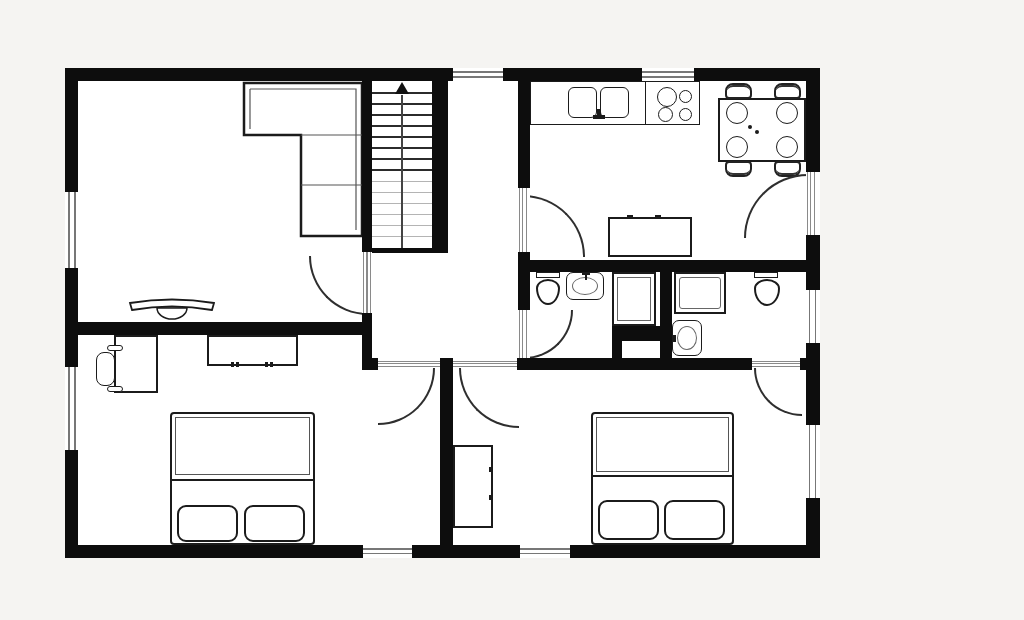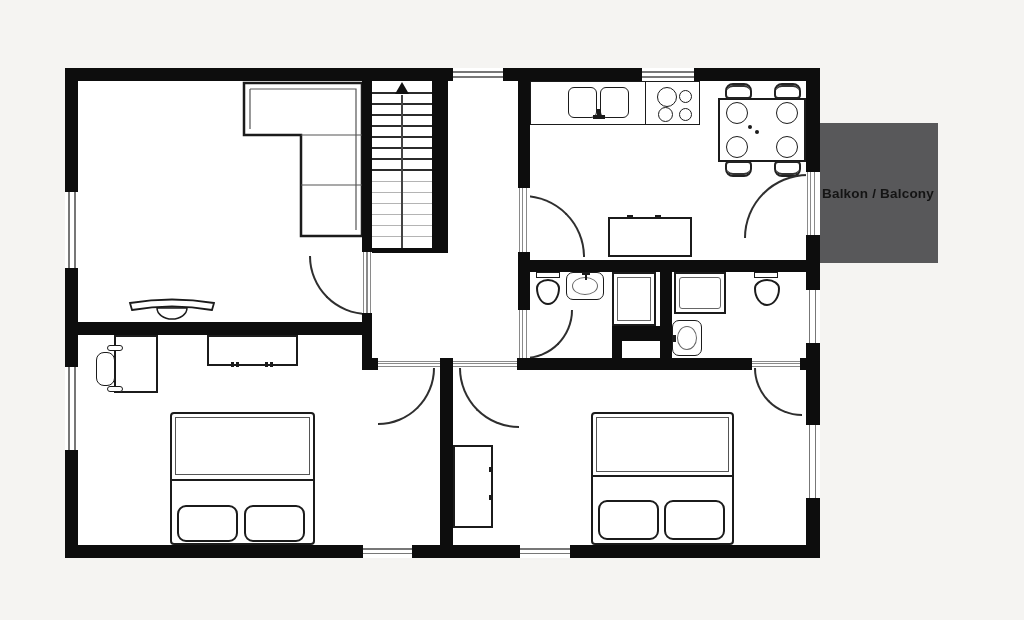--- a/index.html
+++ b/index.html
@@ -31,23 +31,20 @@
   .chair{position:absolute;background:#fff;border:2px solid #222;z-index:2;box-sizing:border-box;}
   .chair.top{border-radius:8px 8px 4px 4px;box-shadow:inset 0 3px 0 -1px #333;}
   .chair.bot{border-radius:4px 4px 8px 8px;box-shadow:inset 0 -3px 0 -1px #333;}
   svg{position:absolute;z-index:2;overflow:visible;}
 </style>
 </head>
 <body>
 
 <div id="canvas">
 
-  <div class="balcony" style="left:818px;top:123px;width:120px;height:140px;">
-    <span>Balkon / Balcony</span>
-  </div>
 
   <div class="floor" style="left:65px;top:68px;width:755px;height:490px;"></div>
 
   <svg style="left:243px;top:82px;z-index:2;" width="121" height="156" viewBox="0 0 121 156">
     <path d="M1,1 L119,1 L119,154 L58,154 L58,53 L1,53 Z" fill="#fff" stroke="#1b1b1b" stroke-width="2.5"></path>
     <path d="M7,7 L113,7 L113,148 M7,7 L7,47 M58,53 L119,53 M58,103 L119,103" fill="none" stroke="#555" stroke-width="1.2"></path>
   </svg>
 
   <svg style="left:127px;top:295px;z-index:2;" width="90" height="26" viewBox="0 0 90 26">
     <path d="M3,8 Q45,1 87,8 L85,15 Q45,8 5,15 Z" fill="#fff" stroke="#1b1b1b" stroke-width="1.8"></path>

